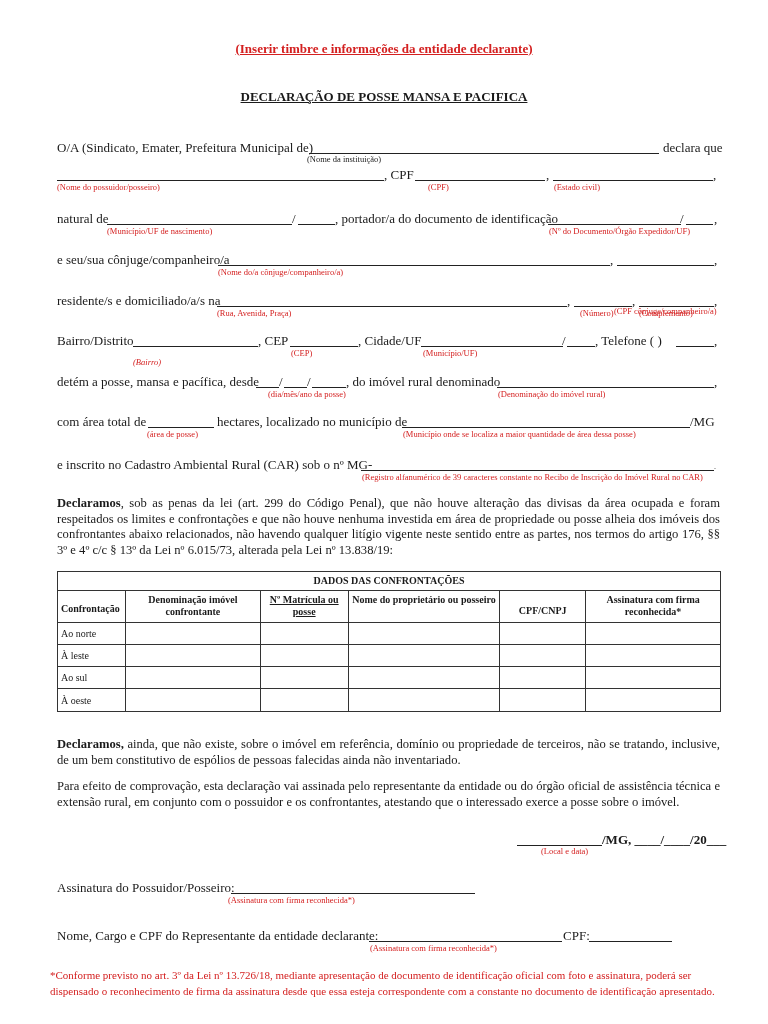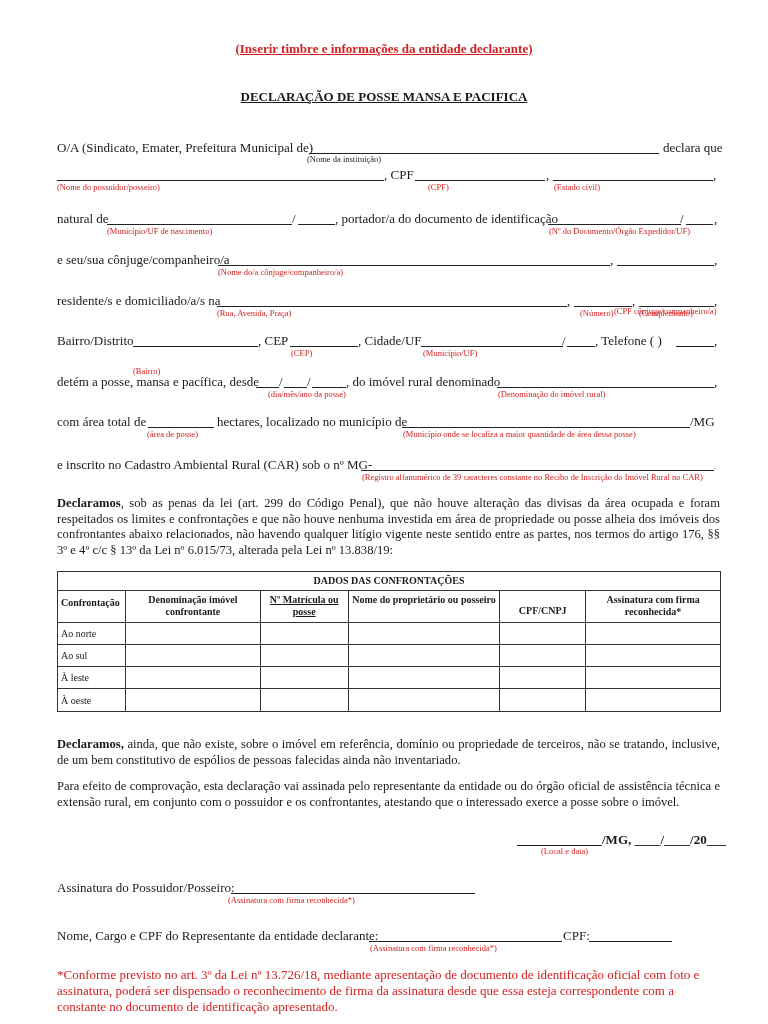--- a/index.html
+++ b/index.html
@@ -10,21 +10,21 @@
   .cap { font-size:8.5px; line-height:10px; color:#d42020; position:absolute; white-space:nowrap; }
   .blank { position:absolute; border-bottom:1px solid #222; height:0; }
   .header-note { font-size:13px; font-weight:bold; color:#d42020; text-decoration:underline; }
   .title { font-size:13px; font-weight:bold; text-decoration:underline; }
   .para { position:absolute; left:57px; width:663px; font-size:12.6px; line-height:15.5px; text-align:justify; }
   .para b { font-weight:bold; }
   table.conf { position:absolute; left:57px; top:571px; width:664px; border-collapse:collapse; font-size:10px; }
   table.conf td, table.conf th { border:1px solid #333; padding:0 3px; }
   table.conf th { font-weight:bold; text-align:center; line-height:12px; }
   table.conf td.lbl { text-align:left; font-size:10px; }
-  .footnote { position:absolute; left:57px; width:665px; font-size:13px; line-height:16px; color:#d42020; }
+  .footnote { position:absolute; left:50px; width:665px; font-size:11px; line-height:16px; color:#d42020; }
 </style>
 </head>
 <body>
 
 <div class="abs header-note" style="left:0;width:768px;text-align:center;top:41px;">(Inserir timbre e informações da entidade declarante)</div>
 <div class="abs title" style="left:0;width:768px;text-align:center;top:89px;">DECLARAÇÃO DE POSSE MANSA E PACIFICA</div>
 
 <span class="abs t" style="left:57px;top:140px;">O/A (Sindicato, Emater, Prefeitura Municipal de)</span>
 <div class="blank" style="left:309px;top:153px;width:350px;"></div>
 <span class="abs t" style="left:663px;top:140px;">declara que</span>
@@ -75,21 +75,21 @@
 <div class="blank" style="left:133px;top:346px;width:125px;"></div>
 <span class="abs t" style="left:258px;top:333px;">, CEP</span>
 <div class="blank" style="left:290px;top:346px;width:68px;"></div>
 <span class="abs t" style="left:358px;top:333px;">, Cidade/UF</span>
 <div class="blank" style="left:421px;top:346px;width:142px;"></div>
 <span class="abs t" style="left:562px;top:333px;">/</span>
 <div class="blank" style="left:567px;top:346px;width:28px;"></div>
 <span class="abs t" style="left:595px;top:333px;">, Telefone (   )</span>
 <div class="blank" style="left:676px;top:346px;width:38px;"></div>
 <span class="abs t" style="left:714px;top:333px;">,</span>
-<span class="cap" style="left:133px;top:366px;">(Bairro)</span>
+<span class="cap" style="left:133px;top:357px;font-style:italic;">(Bairro)</span>
 <span class="cap" style="left:291px;top:348px;">(CEP)</span>
 <span class="cap" style="left:423px;top:348px;">(Município/UF)</span>
 
 <span class="abs t" style="left:57px;top:374px;">detém a posse, mansa e pacífica, desde</span>
 <div class="blank" style="left:256px;top:387px;width:23px;"></div>
 <span class="abs t" style="left:279px;top:374px;">/</span>
 <div class="blank" style="left:284px;top:387px;width:23px;"></div>
 <span class="abs t" style="left:307px;top:374px;">/</span>
 <div class="blank" style="left:312px;top:387px;width:34px;"></div>
 <span class="abs t" style="left:346px;top:374px;">, do imóvel rural denominado</span>
@@ -120,45 +120,45 @@
       <col style="width:88px">
       <col style="width:152px">
       <col style="width:86px">
       <col style="width:135px">
   </colgroup>
   <tbody>
       <tr style="height:19px;">
     <th colspan="6">DADOS DAS CONFRONTAÇÕES</th>
   </tr>
   <tr style="height:32px;">
-    <th style="text-align:left;vertical-align:top;padding-top:6px;">Confrontação</th>
+    <th style="text-align:left;vertical-align:top;padding-top:12px;">Confrontação</th>
     <th style="vertical-align:top;padding-top:3px;">Denominação imóvel confrontante</th>
     <th style="vertical-align:top;padding-top:3px;text-decoration:underline;">Nº Matrícula ou posse</th>
     <th style="vertical-align:top;padding-top:3px;">Nome do proprietário ou posseiro</th>
     <th style="vertical-align:top;padding-top:14px;">CPF/CNPJ</th>
     <th style="vertical-align:top;padding-top:3px;">Assinatura com firma reconhecida*</th>
   </tr>
   <tr style="height:22px;">
     <td class="lbl">Ao norte</td>
     <td></td>
         <td></td>
         <td></td>
         <td></td>
         <td></td>
   </tr>
   <tr style="height:22px;">
-    <td class="lbl">Ao sul</td>
+    <td class="lbl">À leste</td>
     <td></td>
         <td></td>
         <td></td>
         <td></td>
         <td></td>
   </tr>
   <tr style="height:22px;">
-    <td class="lbl">À leste</td>
+    <td class="lbl">Ao sul</td>
     <td></td>
         <td></td>
         <td></td>
         <td></td>
         <td></td>
   </tr>
   <tr style="height:23px;">
     <td class="lbl">À oeste</td>
     <td></td>
         <td></td>

